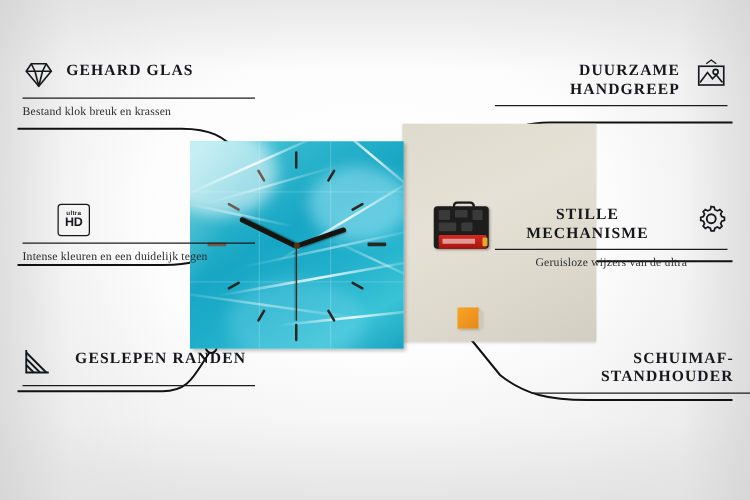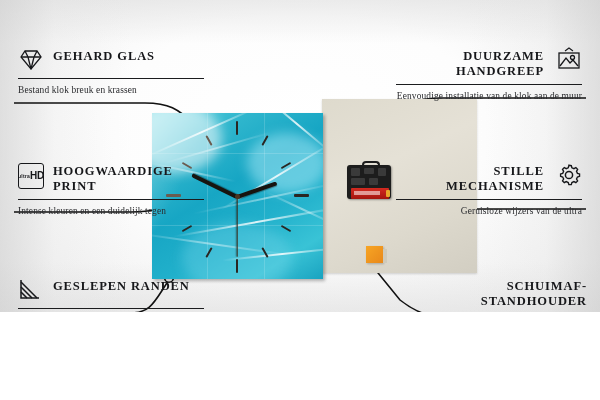--- a/index.html
+++ b/index.html
@@ -2,21 +2,21 @@
 <html><head>
 <meta charset="utf-8">
 <style>
   html,body{margin:0;padding:0;}
   body{
     width:600px;height:400px;overflow:hidden;
     font-family:"Liberation Serif", serif;
     background:#ffffff;
   }
   #stage{
-    position:relative;width:600px;height:312px;overflow:hidden;
+    position:relative;width:600px;height:400px;overflow:hidden;
     background:
       radial-gradient(ellipse 420px 260px at 50% 42%, #ffffff 0%, #fdfdfd 45%, #f4f4f4 72%, #ebebeb 100%);
   }
   
   #stage:before{
     content:"";position:absolute;inset:0;pointer-events:none;
     background:
       linear-gradient(to right, rgba(205,205,205,.55) 0%, rgba(225,225,225,.18) 9%, rgba(255,255,255,0) 22%),
       linear-gradient(to left, rgba(205,205,205,.55) 0%, rgba(225,225,225,.18) 9%, rgba(255,255,255,0) 22%),
       linear-gradient(to bottom, rgba(215,215,215,.45) 0%, rgba(255,255,255,0) 14%),
@@ -81,32 +81,32 @@
   }
   .rule{height:1px;background:#1b1c1e;margin:5px 0 5px 0;}
   .desc{
     font-family:"Liberation Serif", serif;
     font-size:9.4px;color:#2a2b2e;line-height:12.5px;letter-spacing:.15px;
   }
   .ico{width:26px;height:26px;flex:0 0 26px;display:block;}
 
   .hd-box{
     width:24px;height:24px;border:1.6px solid #16171a;border-radius:3px;
-    display:flex;flex-direction:row;align-items:center;justify-content:center;
-    font-family:"Liberation Sans", sans-serif;color:#16171a;flex:0 0 24px;margin-top:1px;
+    display:flex;flex-direction:column;align-items:center;justify-content:center;
+    font-family:"Liberation Sans", sans-serif;color:#16171a;flex:0 0 24px;margin-top:1px;margin-left:28px;
   }
   .hd-top{font-size:5px;font-weight:700;letter-spacing:.2px;line-height:5px;}
   .hd-bot{font-size:10px;font-weight:700;letter-spacing:-.2px;line-height:10px;}
 
   
   #f-gehard   {left:18px; top:47px;}
   #f-print    {left:18px; top:162px;}
-  #f-randen   {left:18px; top:277px;}
+  #f-randen   {left:18px; top:277px;text-align:center;}
   #f-handgreep{left:396px;top:47px;}
-  #f-mech     {left:396px;top:162px;}
+  #f-mech     {left:396px;top:162px;text-align:center;}
   #f-spacer   {left:396px;top:277px;margin-left:33px;}
   #f-spacer{width:200px;left:392px;}
 </style>
 </head>
 <body>
 
 <div id="stage">
 
   <svg id="links" viewBox="0 0 600 400">
     <g fill="none" stroke="#111111" stroke-width="1.6">
@@ -202,21 +202,20 @@
     <div class="rule"></div>
     <div class="desc">Bestand klok breuk en krassen</div>
   </div>
 
   <div class="feature feat-left" id="f-print">
     <div class="head">
       <span class="hd-box">
         <span class="hd-top">ultra</span>
         <span class="hd-bot">HD</span>
       </span>
-      <div class="title">HOOGWAARDIGE PRINT</div>
     </div>
     <div class="rule"></div>
     <div class="desc">Intense kleuren en een duidelijk tegen</div>
   </div>
 
   <div class="feature feat-left" id="f-randen">
     <div class="head">
       <span class="ico">
         <svg viewBox="0 0 26 26" width="26" height="26" fill="none" stroke="#16171a" stroke-width="1.5">
           <path d="M3,3 L3,21 L21,21"></path>
@@ -234,21 +233,20 @@
         <svg viewBox="0 0 26 26" width="26" height="26" fill="none" stroke="#16171a" stroke-width="1.3">
           <path d="M9,4 L13,1 L17,4" stroke-width="1.1"></path>
           <rect x="3" y="6" width="20" height="15"></rect>
           <path d="M4,19 L10,11 L14,16 L17,13 L22,19"></path>
           <circle cx="16.5" cy="10.5" r="2"></circle>
         </svg>
       </span>
       <div class="title">DUURZAME HANDGREEP</div>
     </div>
     <div class="rule"></div>
-    <div class="desc">Eenvoudige installatie van de klok aan de muur</div>
   </div>
 
   <div class="feature feat-right" id="f-mech">
     <div class="head">
       <span class="ico">
         <svg viewBox="0 0 26 26" width="26" height="26" fill="none" stroke="#16171a" stroke-width="1.5">
           <path d="M13,2.5 l2.6,.5 .7,2.3 2.2,1 2.1-1.2 1.9,1.9 -1.2,2.1 1,2.2 2.3,.7 0,2.6 -2.3,.7 -1,2.2 1.2,2.1 -1.9,1.9 -2.1-1.2 -2.2,1 -.7,2.3 -2.6,0 -.7-2.3 -2.2-1 -2.1,1.2 -1.9-1.9 1.2-2.1 -1-2.2 -2.3-.7 0-2.6 2.3-.7 1-2.2 -1.2-2.1 1.9-1.9 2.1,1.2 2.2-1 .7-2.3 z" transform="scale(.92) translate(1,1)"></path>
           <circle cx="13" cy="13" r="3.6"></circle>
         </svg>
       </span>

